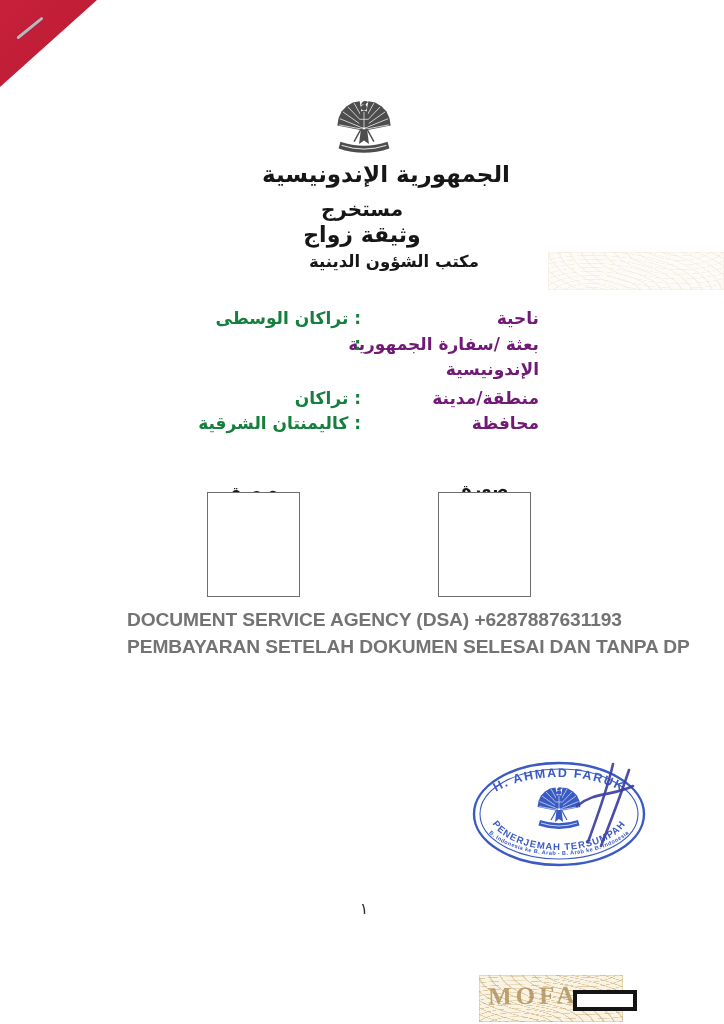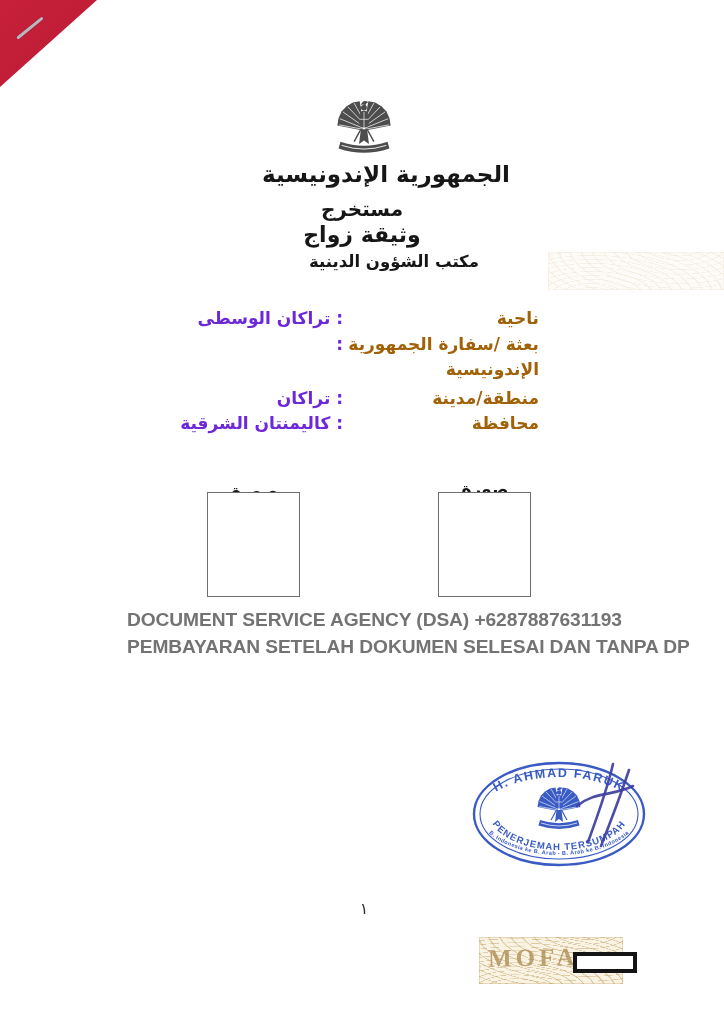--- a/index.html
+++ b/index.html
@@ -21,22 +21,22 @@
   }
   
   .emblem{position:absolute;left:333px;top:96px;width:62px;height:64px;color:#3a3a3a;opacity:.9;}
   
   .hdr{position:absolute;left:0;width:724px;text-align:center;font-weight:700;direction:rtl;color:#161616;}
   .hdr1{top:161px;font-size:23px;padding-left:24px;}
   .hdr2{top:197px;font-size:20px;}
   .hdr3{top:222px;font-size:22px;}
   .hdr4{top:252px;font-size:16.5px;margin-left:32px;}
   
-  .flabel{position:absolute;right:185px;direction:rtl;font-weight:700;font-size:17px;color:#a16207;white-space:nowrap;}
-  .fvalue{position:absolute;right:381px;direction:rtl;font-weight:700;font-size:17px;color:#6d28d9;white-space:nowrap;}
+  .flabel{position:absolute;right:185px;direction:rtl;font-weight:700;font-size:17px;color:#701a75;white-space:nowrap;}
+  .fvalue{position:absolute;right:363px;direction:rtl;font-weight:700;font-size:17px;color:#15803d;white-space:nowrap;}
   .r1{top:308px;} .r2{top:334px;} .r3{top:359px;} .r4{top:388px;} .r5{top:413px;}
   
   .photo-label{position:absolute;direction:rtl;font-weight:700;font-size:17px;text-align:center;color:#161616;}
   .pl-husband{left:437px;top:455px;width:96px;margin-top:24px;}
   .pl-wife{left:203px;top:453px;width:104px;margin-top:28px;}
   .photo-box{position:absolute;top:492px;width:91px;height:103px;border:1px solid #6e6e6e;background:#fff;}
   .pb-husband{left:438px;}
   .pb-wife{left:207px;}
   
   .note{
@@ -54,21 +54,21 @@
   
   .pagenum{position:absolute;left:352px;top:899px;width:24px;text-align:center;font-size:16px;color:#333;}
   
   .guilloche{
     background-color:#f9f3e4;
     background-image:
       repeating-radial-gradient(ellipse 60px 24px at 25% 115%, rgba(198,166,108,.55) 0 1px, rgba(198,166,108,0) 2px 10px),
       repeating-radial-gradient(ellipse 62px 26px at 75% -15%, rgba(198,166,108,.5) 0 1px, rgba(198,166,108,0) 2px 11px);
     box-shadow:inset 0 0 0 1px rgba(198,166,108,.35);
   }
-  .mofa{position:absolute;left:479px;top:937px;width:144px;height:47px;}
+  .mofa{position:absolute;left:479px;top:975px;width:144px;height:47px;}
   .mofa-text{
     position:absolute;left:9px;top:7px;
     font-family:"Liberation Serif",serif;font-weight:700;font-size:25px;
     color:rgba(172,138,82,.78);letter-spacing:4px;transform:rotate(-1deg);
   }
   .redact-box{position:absolute;left:94px;top:15px;width:56px;height:13px;background:#fff;border:4px solid #141414;}
   
   .top-strip{position:absolute;left:548px;top:252px;width:176px;height:38px;opacity:.28;}
 </style>
 </head>

